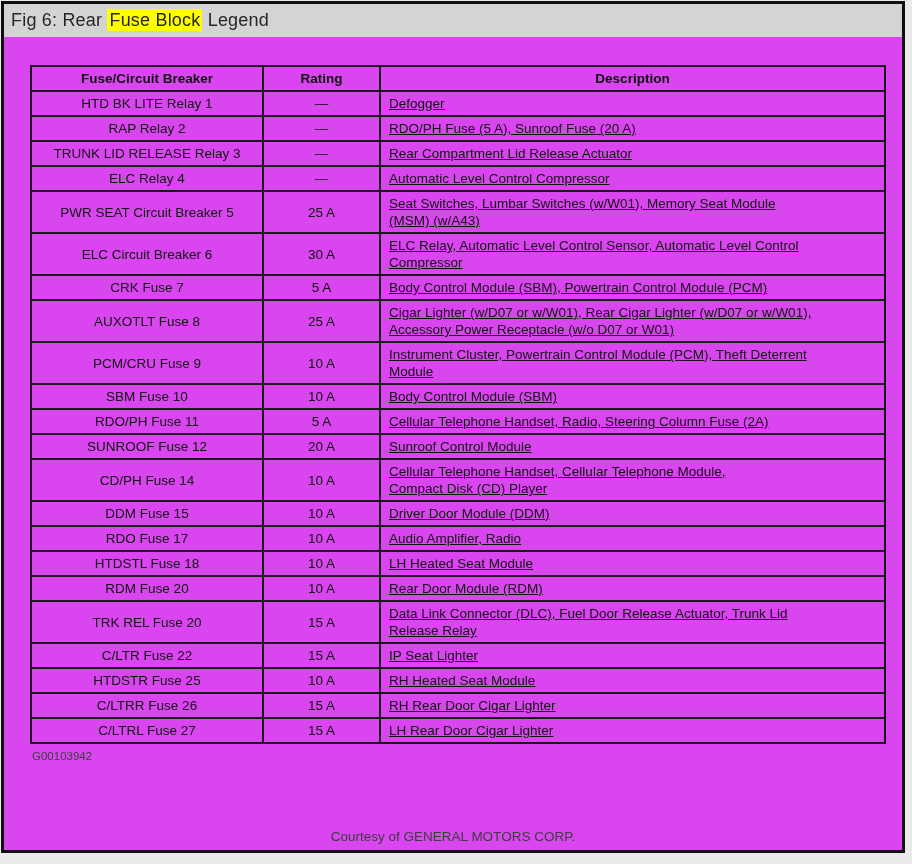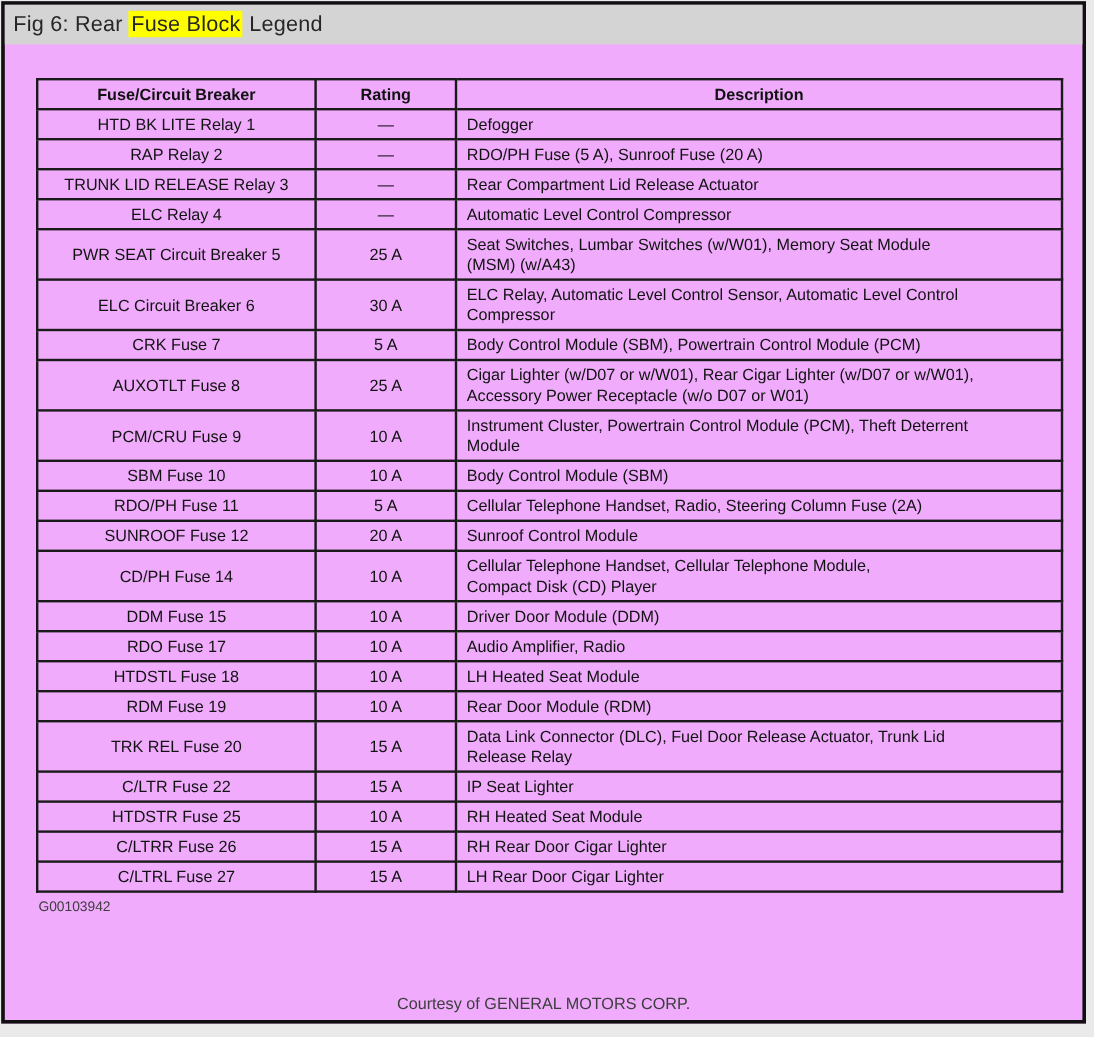--- a/index.html
+++ b/index.html
@@ -6,21 +6,21 @@
     margin: 0; padding: 0;
     width: 912px; height: 864px;
     background: #eaeaea;
     font-family: "Liberation Sans", sans-serif;
     overflow: hidden;
   }
   .page-frame {
     position: absolute;
     left: 1px; top: 1px;
     width: 898px; height: 846px;
-    background: #f0abfc;
+    background: #d946ef;
     border: 3px solid #101010;
   }
   .title-bar {
     height: 33px;
     background: #d4d4d4;
     display: flex;
     align-items: center;
     padding-left: 7px;
     font-size: 18px;
     color: #262626;
@@ -46,21 +46,21 @@
     line-height: 17px;
     overflow: hidden;
   }
   table.fuse-table th {
     font-weight: bold;
     text-align: center;
     padding: 3px 4px;
   }
   td.c-name   { text-align: center; padding: 3px 0; }
   td.c-rating { text-align: center; padding: 3px 4px; }
-  td.c-desc   { text-align: left;  padding: 3px 8px; white-space: pre-line; }
+  td.c-desc   { text-align: left;  padding: 3px 8px; white-space: pre-line; text-decoration: underline; }
   .fig-code {
     margin: 6px 0 0 28px;
     font-size: 11.5px;
     color: #3d3d3d;
   }
   .courtesy {
     position: absolute;
     bottom: 6px;
     left: 0;
     width: 100%;
@@ -172,21 +172,21 @@
     <td class="c-name">RDO Fuse 17</td>
     <td class="c-rating">10 A</td>
     <td class="c-desc">Audio Amplifier, Radio</td>
   </tr>
           <tr>
     <td class="c-name">HTDSTL Fuse 18</td>
     <td class="c-rating">10 A</td>
     <td class="c-desc">LH Heated Seat Module</td>
   </tr>
           <tr>
-    <td class="c-name">RDM Fuse 19</td>
+    <td class="c-name">RDM Fuse 20</td>
     <td class="c-rating">10 A</td>
     <td class="c-desc">Rear Door Module (RDM)</td>
   </tr>
           <tr>
     <td class="c-name">TRK REL Fuse 20</td>
     <td class="c-rating">15 A</td>
     <td class="c-desc">Data Link Connector (DLC), Fuel Door Release Actuator, Trunk Lid
 Release Relay</td>
   </tr>
           <tr>

